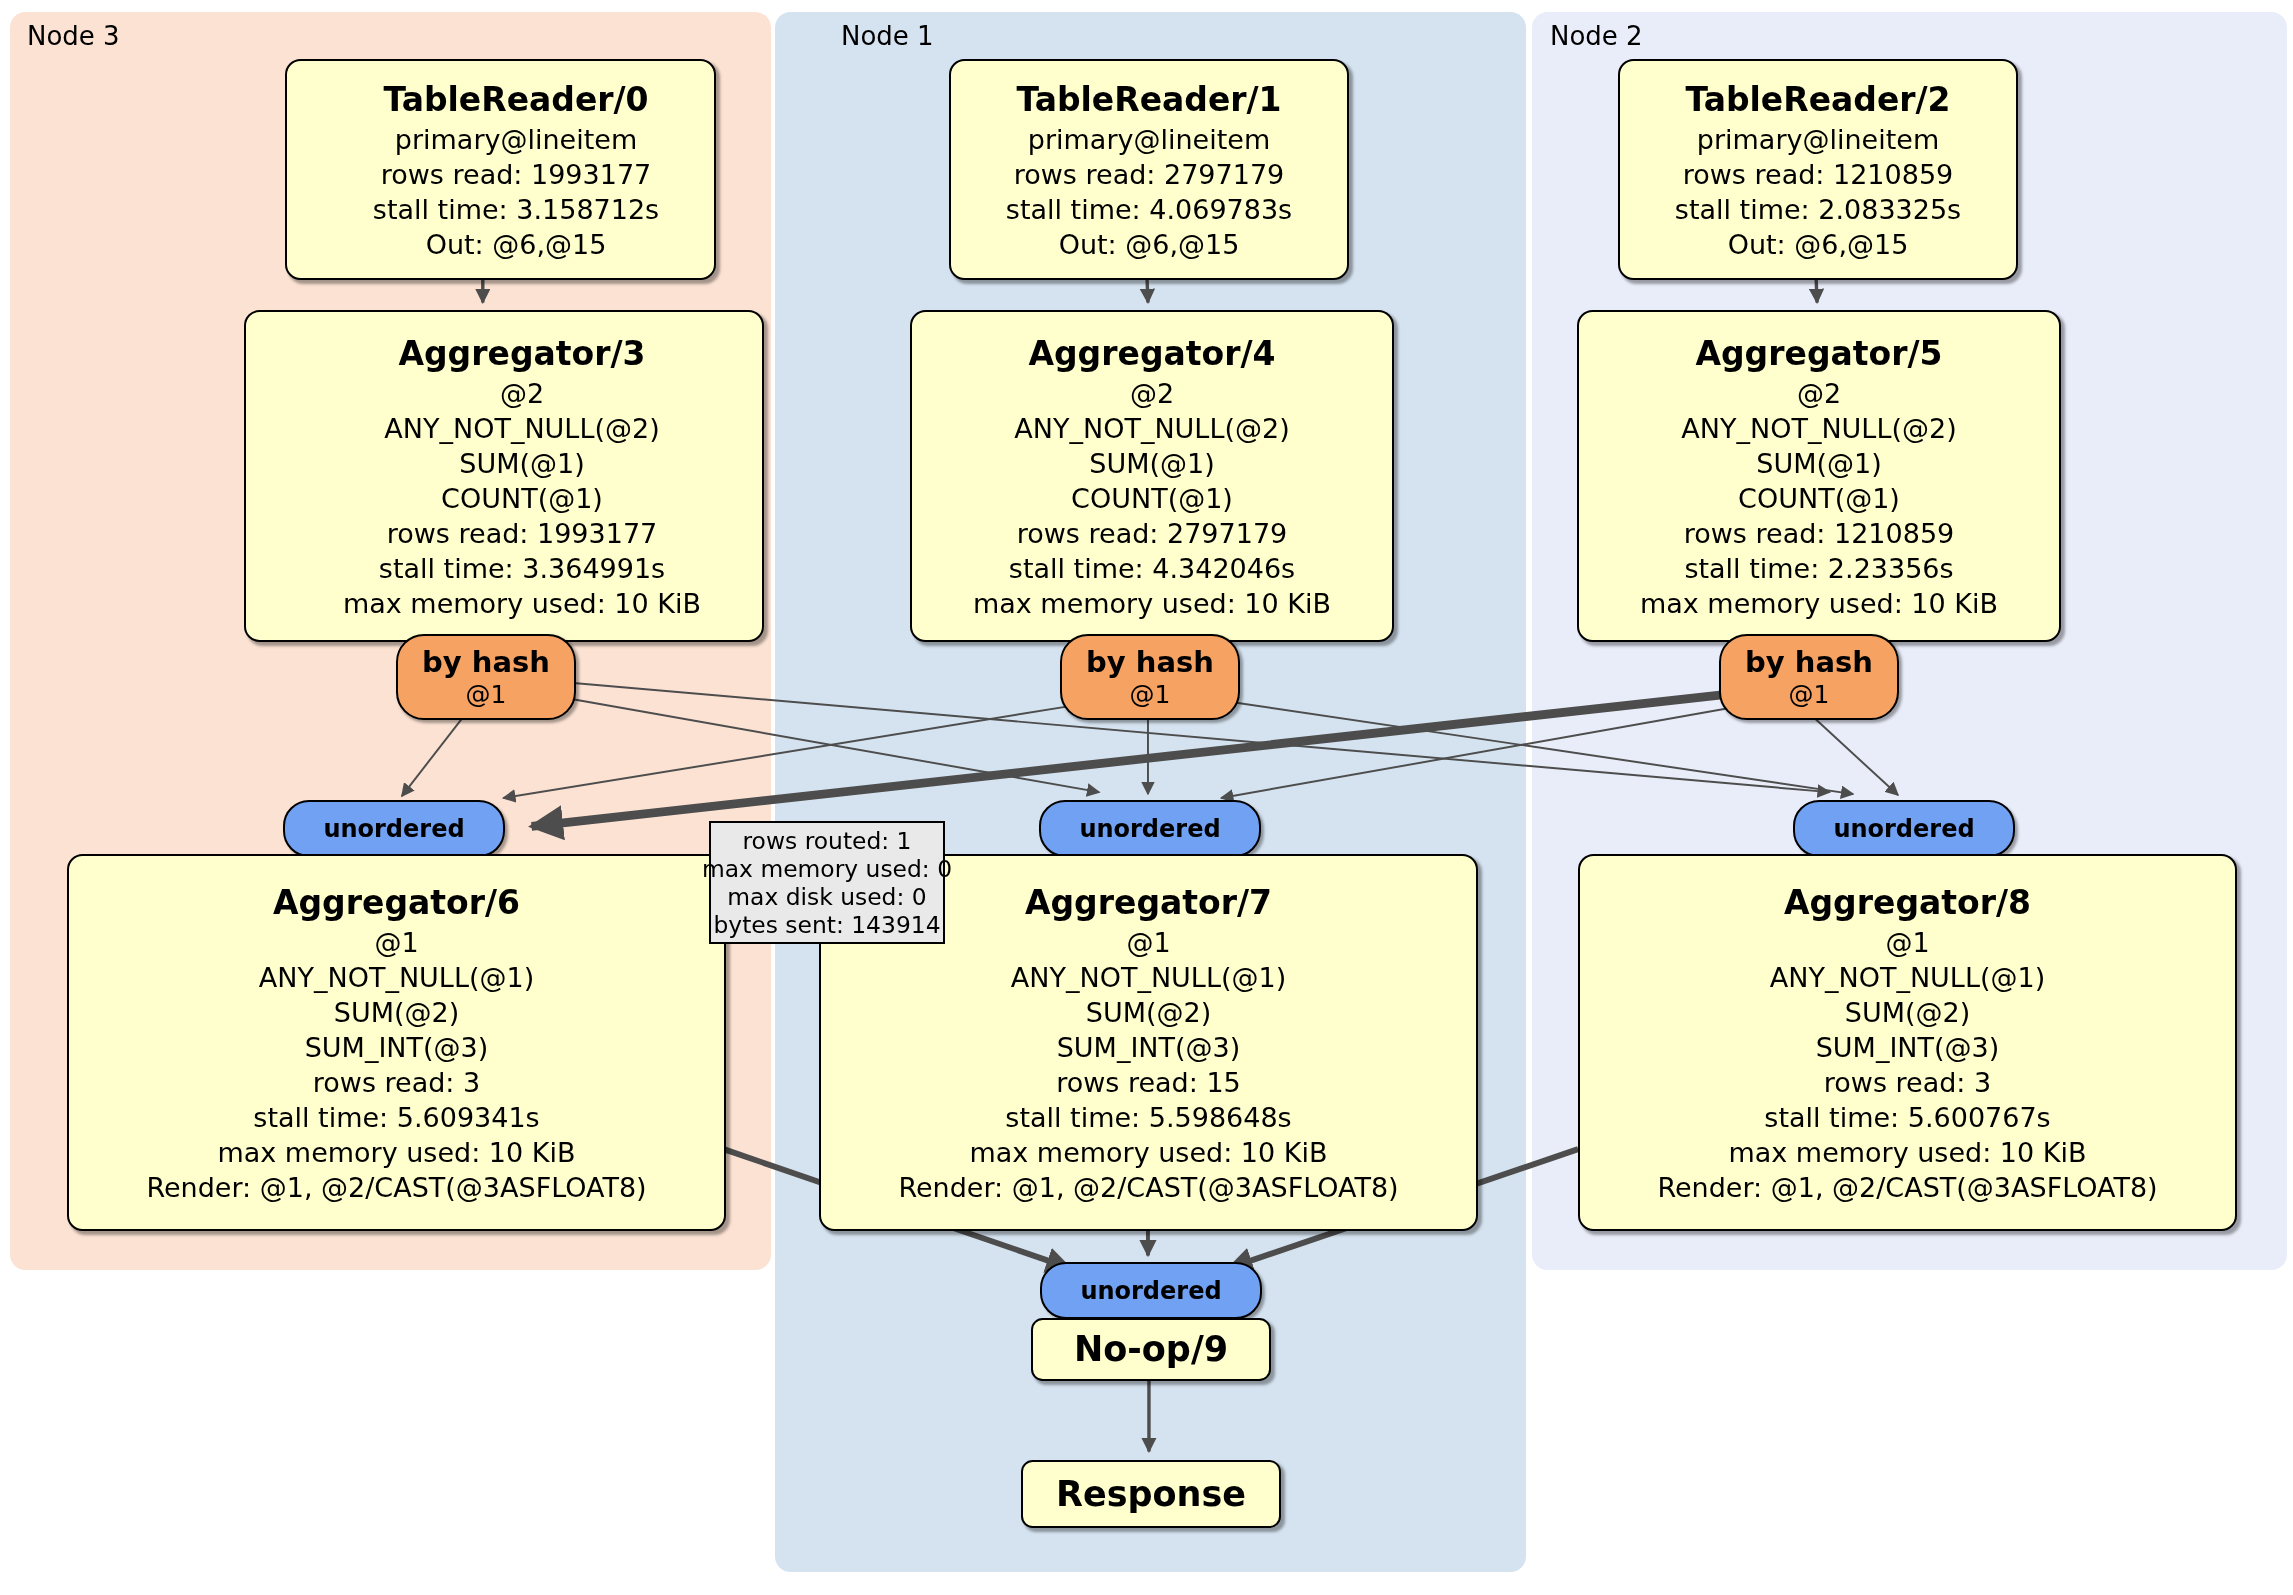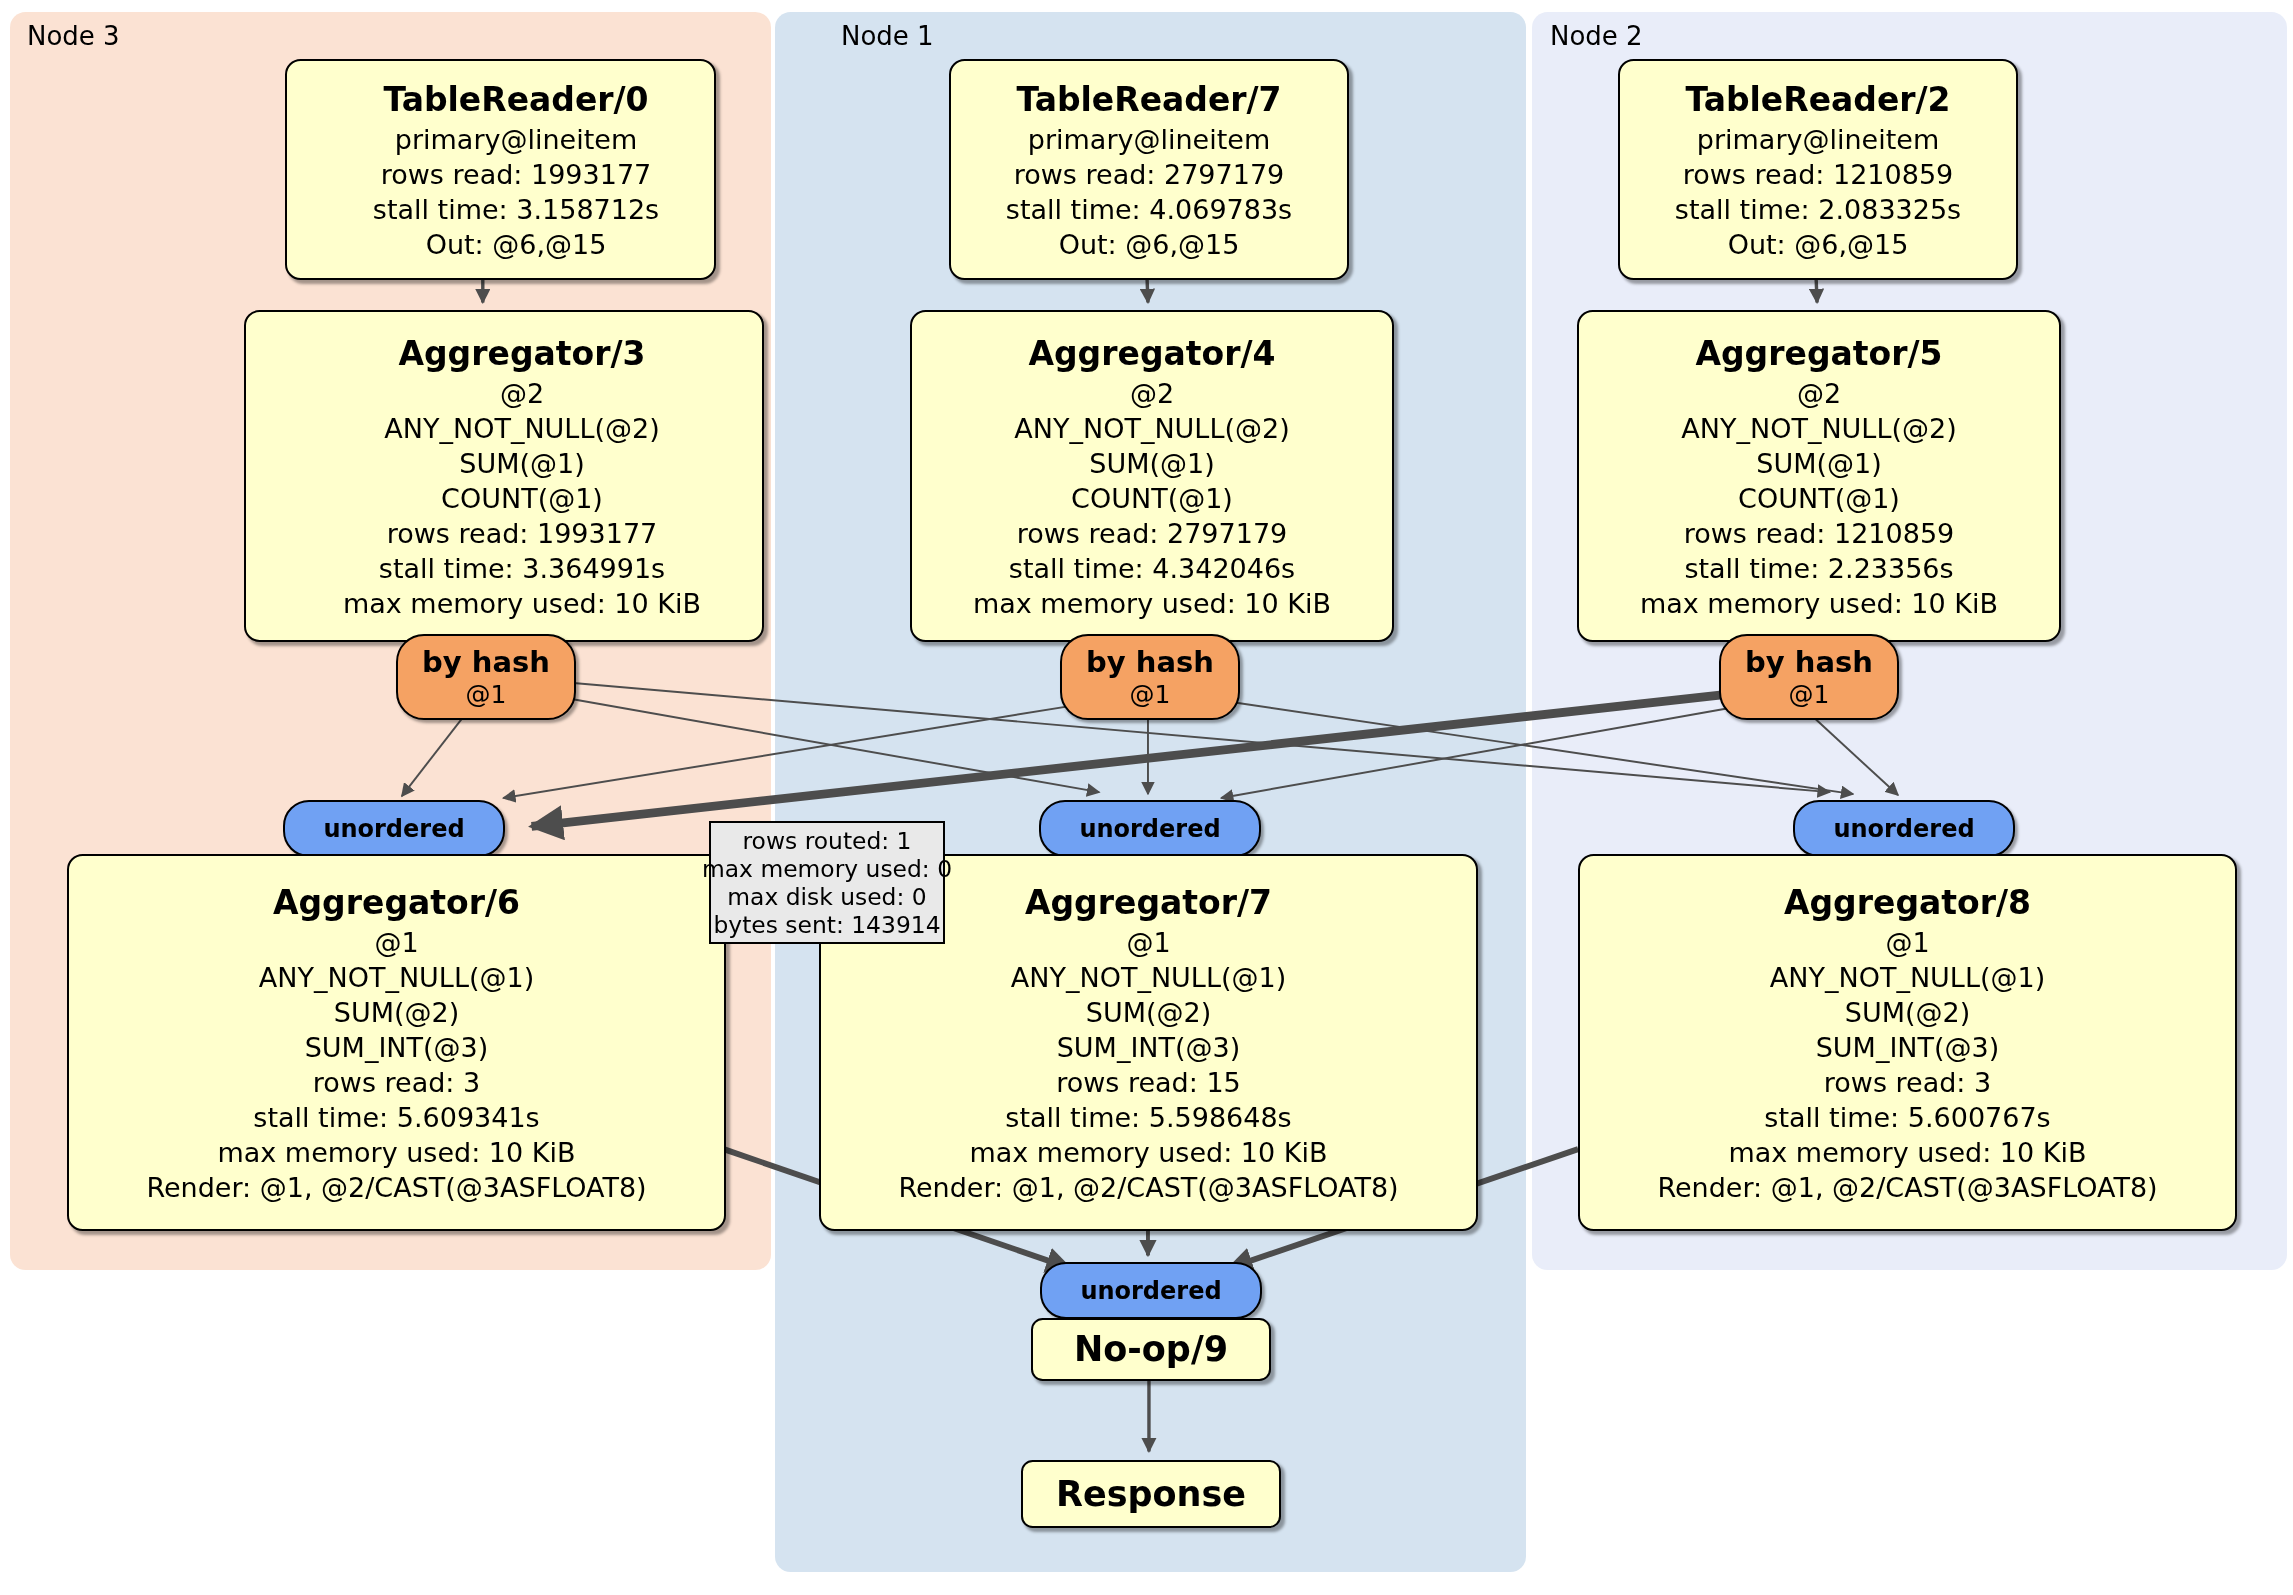--- a/index.html
+++ b/index.html
@@ -117,21 +117,21 @@
   </svg>
 
   <div class="pbox" id="box-tr0">
     <div class="title">TableReader/0</div>
     <div class="line">primary@lineitem</div>
     <div class="line">rows read: 1993177</div>
     <div class="line">stall time: 3.158712s</div>
     <div class="line">Out: @6,@15</div>
   </div>
   <div class="pbox" id="box-tr1">
-    <div class="title">TableReader/7</div>
+    <div class="title">TableReader/1</div>
     <div class="line">primary@lineitem</div>
     <div class="line">rows read: 2797179</div>
     <div class="line">stall time: 4.069783s</div>
     <div class="line">Out: @6,@15</div>
   </div>
   <div class="pbox" id="box-tr2">
     <div class="title">TableReader/2</div>
     <div class="line">primary@lineitem</div>
     <div class="line">rows read: 1210859</div>
     <div class="line">stall time: 2.083325s</div>

